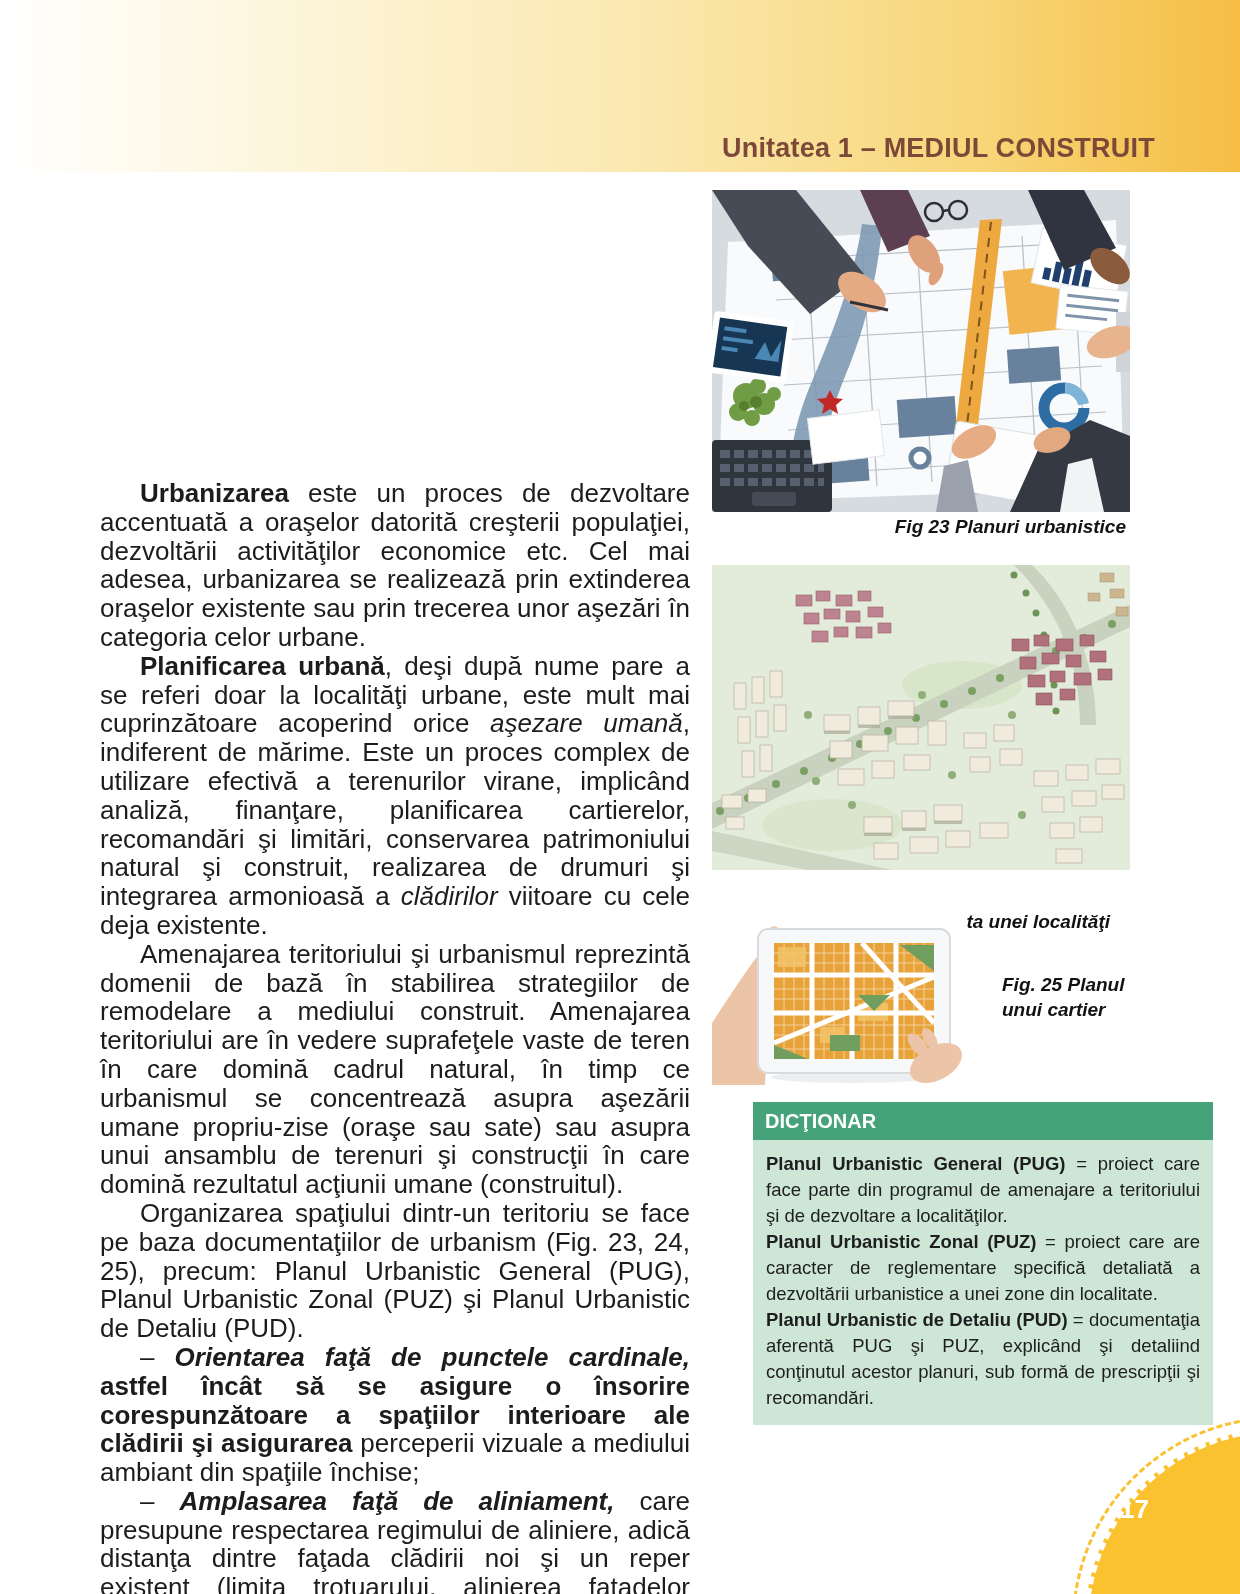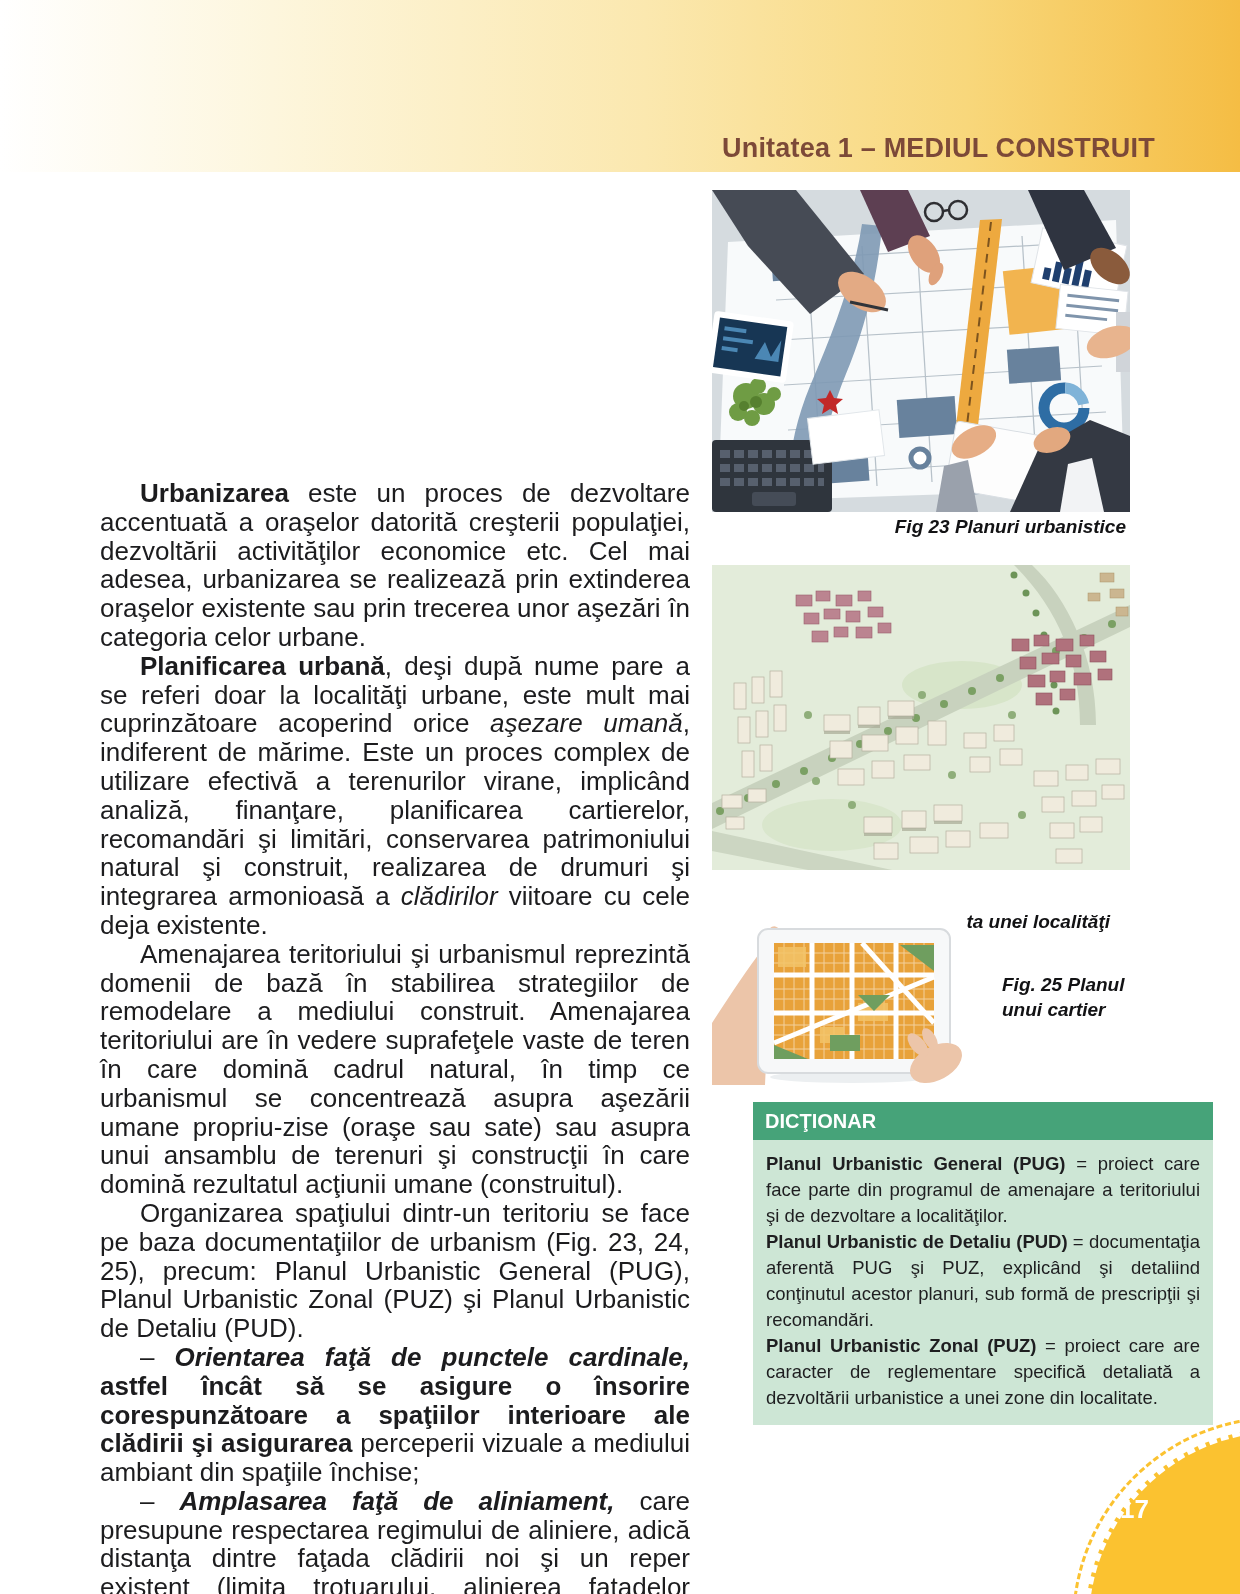--- a/index.html
+++ b/index.html
@@ -341,22 +341,22 @@
     </svg>
   </div>
   <p class="figcap" id="cap25">Fig. 25 Planul unui cartier</p>
 
   <div class="dict">
     <div class="dict-header">
       <span>DICŢIONAR</span>
     </div>
     <div class="dict-body">
       <p><span class="b">Planul Urbanistic General (PUG)</span><span> = proiect care face parte din programul de amenajare a teritoriului şi de dezvoltare a localităţilor.</span></p>
+      <p><span class="b">Planul Urbanistic Zonal (PUZ)</span><span> = proiect care are caracter de reglementare specifică detaliată a dezvoltării urbanistice a unei zone din localitate.</span></p>
       <p><span class="b">Planul Urbanistic de Detaliu (PUD)</span><span> = documentaţia aferentă PUG şi PUZ, explicând şi detaliind conţinutul acestor planuri, sub formă de prescripţii şi recomandări.</span></p>
-      <p><span class="b">Planul Urbanistic Zonal (PUZ)</span><span> = proiect care are caracter de reglementare specifică detaliată a dezvoltării urbanistice a unei zone din localitate.</span></p>
     </div>
   </div>
 
   <div class="page-circle-ring"></div>
   <div class="page-circle"></div>
   <div class="page-number">17</div>
 
 </div>
 
 </body></html>

